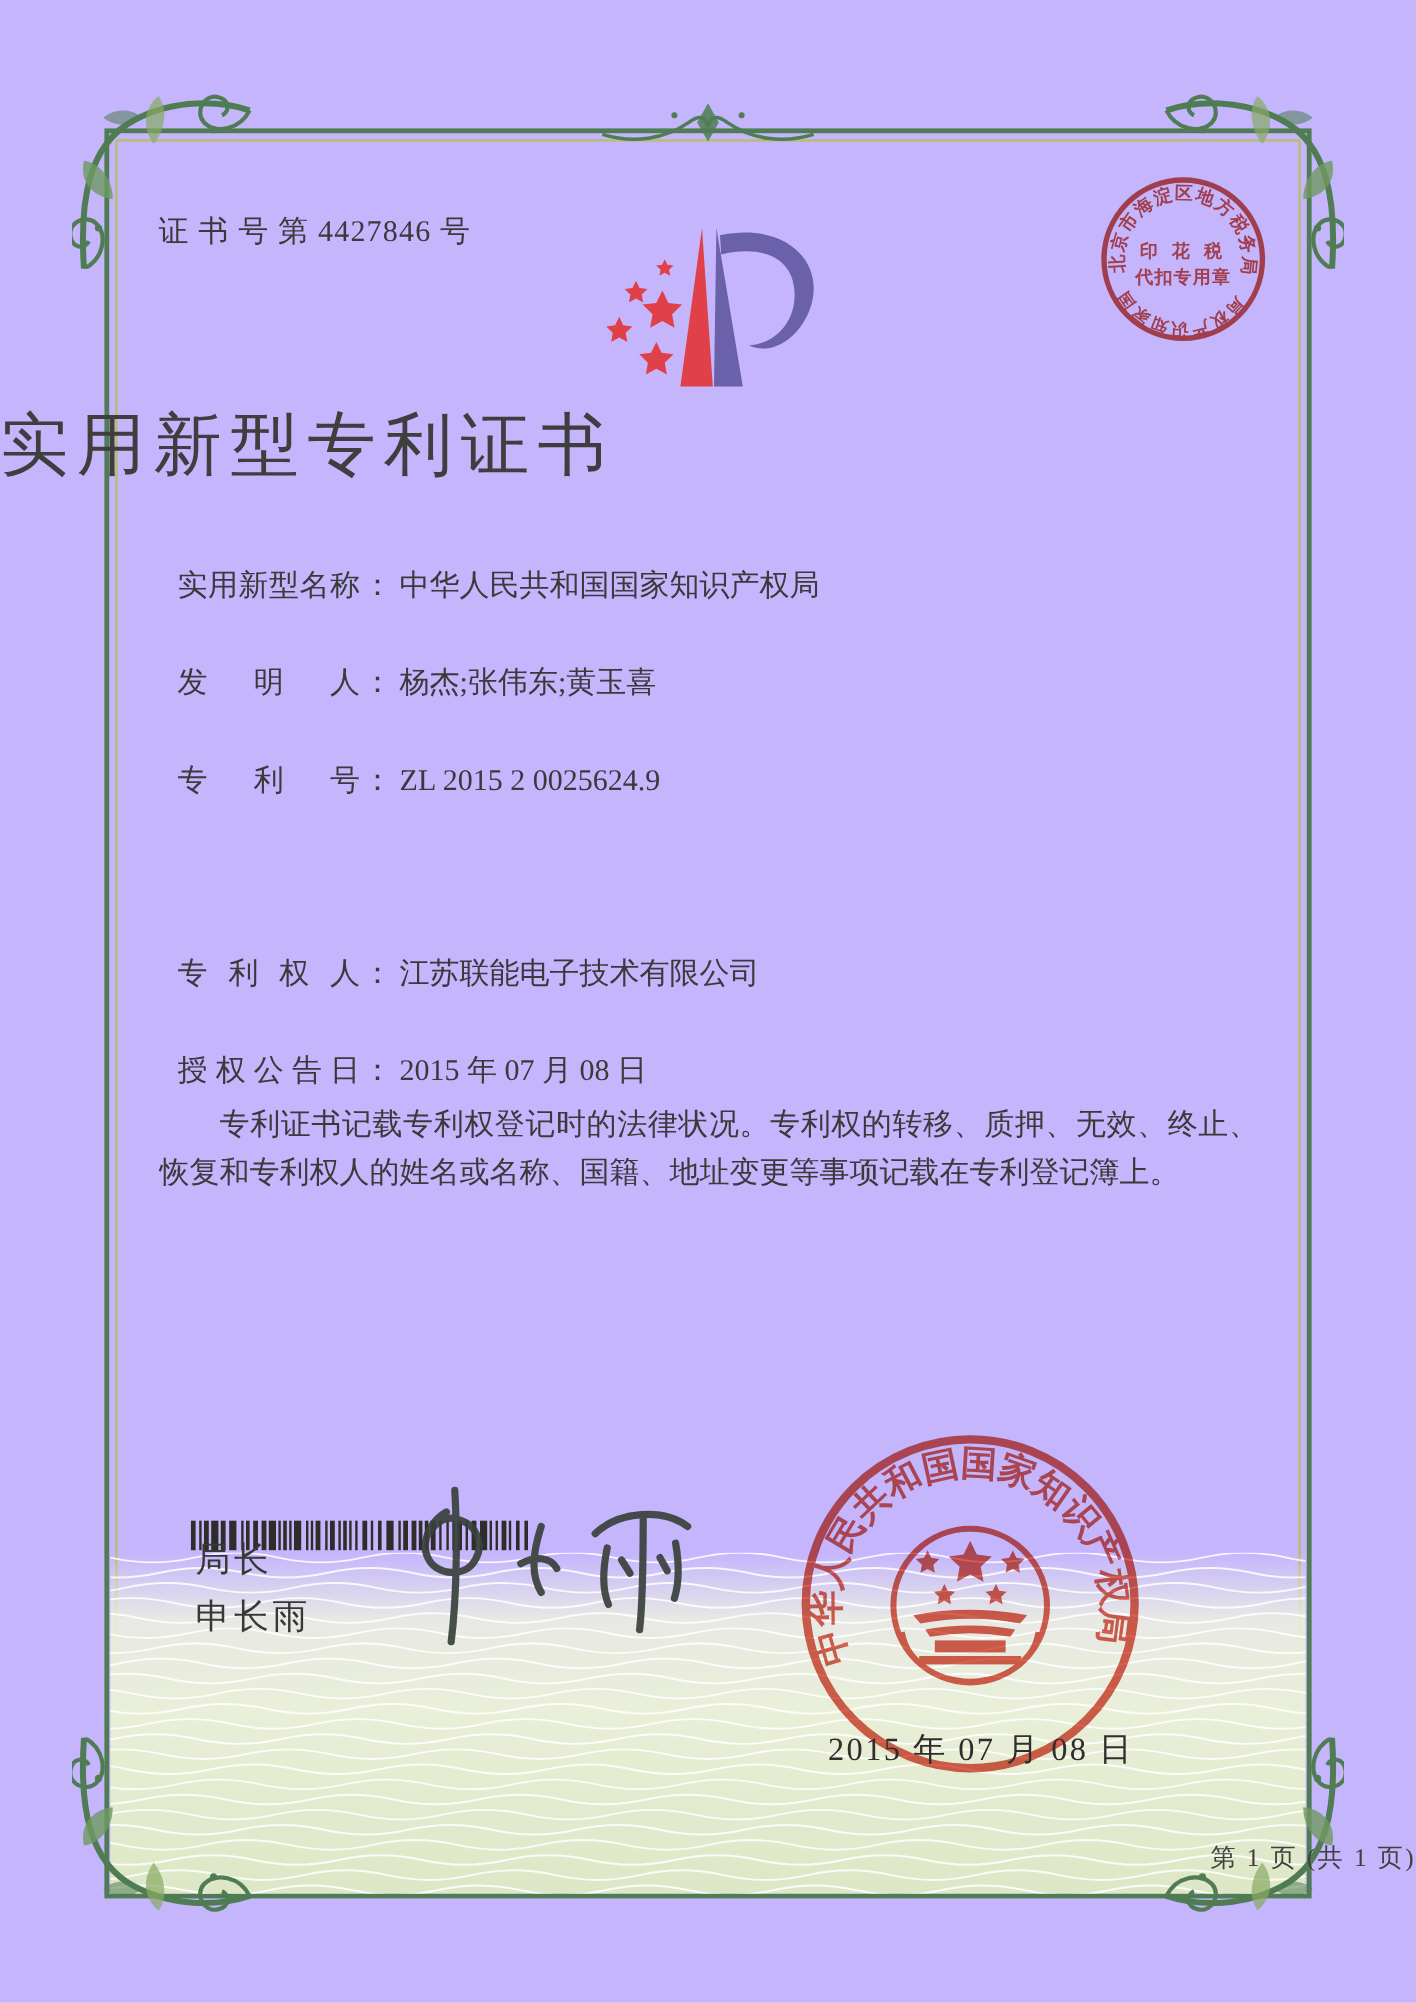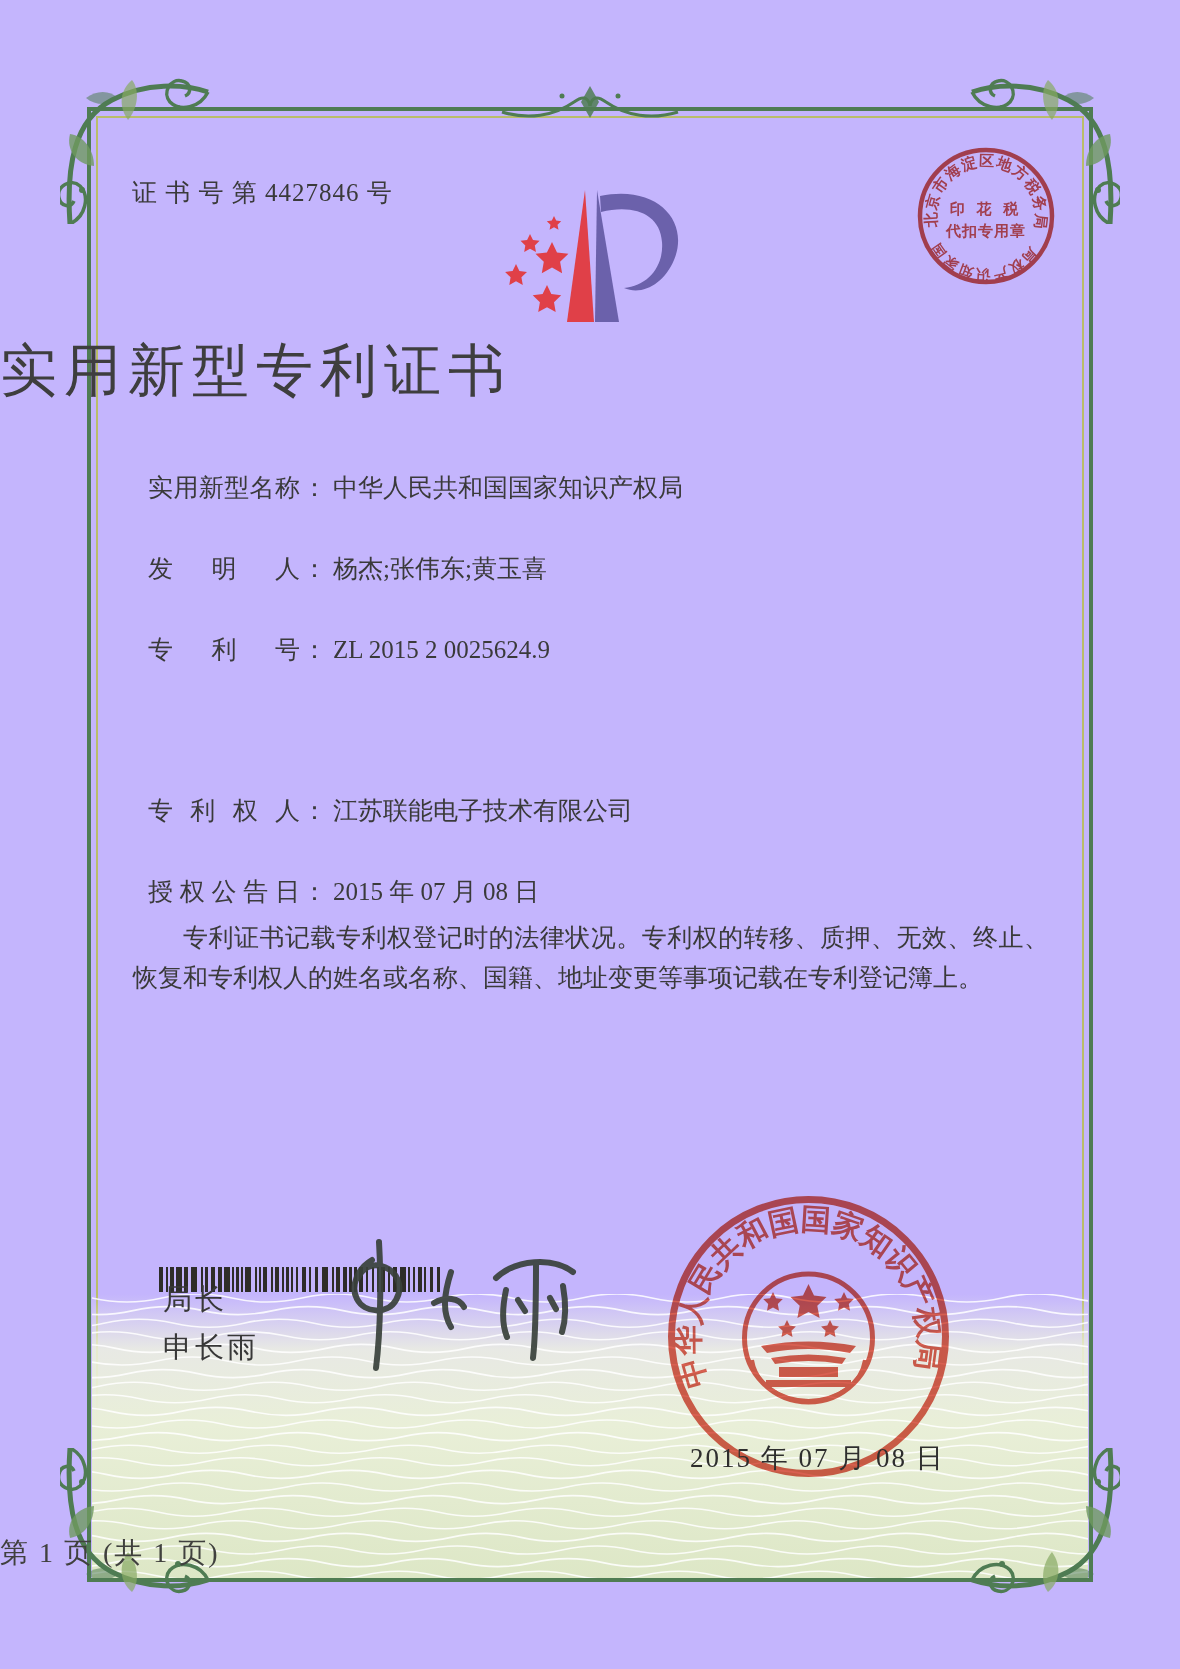--- a/index.html
+++ b/index.html
@@ -32,21 +32,21 @@
   .field-row{left:148px;font-size:25px;white-space:nowrap;}
   .field-label{display:inline-block;width:152px;text-align:justify;text-align-last:justify;vertical-align:bottom;}
   .field-colon{display:inline-block;margin:0 6px 0 2px;}
   .body-text{left:133px;top:918px;width:916px;font-size:25px;line-height:40px;text-align:justify;}
   .body-text p{margin:0;text-indent:2em;}
   .barcode{left:159px;top:1267px;width:290px;height:25px;font-size:0;white-space:nowrap;overflow:hidden;}
   .barcode span{display:inline-block;height:25px;background:#2e2d29;}
   .signer-title{left:163px;top:1280px;font-size:29px;letter-spacing:3px;font-family:Liberation Serif, serif;color:#383838;}
   .signer-name{left:163px;top:1328px;font-size:29px;letter-spacing:3px;font-family:"Liberation Sans","DejaVu Sans",sans-serif;color:#383838;}
   .seal-date{left:690px;top:1440px;font-size:27px;letter-spacing:2px;color:#2e2e2e;z-index:6;}
-  .page-footer{left:0;top:1534px;width:100%;text-align:left;font-size:28px;letter-spacing:2px;color:#40403e;z-index:6;}
+  .page-footer{left:0;top:1534px;width:100%;text-align:right;font-size:21px;letter-spacing:2px;color:#40403e;z-index:6;}
   .stamp{mix-blend-mode:multiply;}
   .seal-main{z-index:5;}
   .orn{pointer-events:none;}
   .orn-tr{transform:scaleX(-1);}
   .orn-bl{transform:scaleY(-1);}
   .orn-br{transform:scale(-1,-1);}
 </style>
 </head>
 <body>
 

